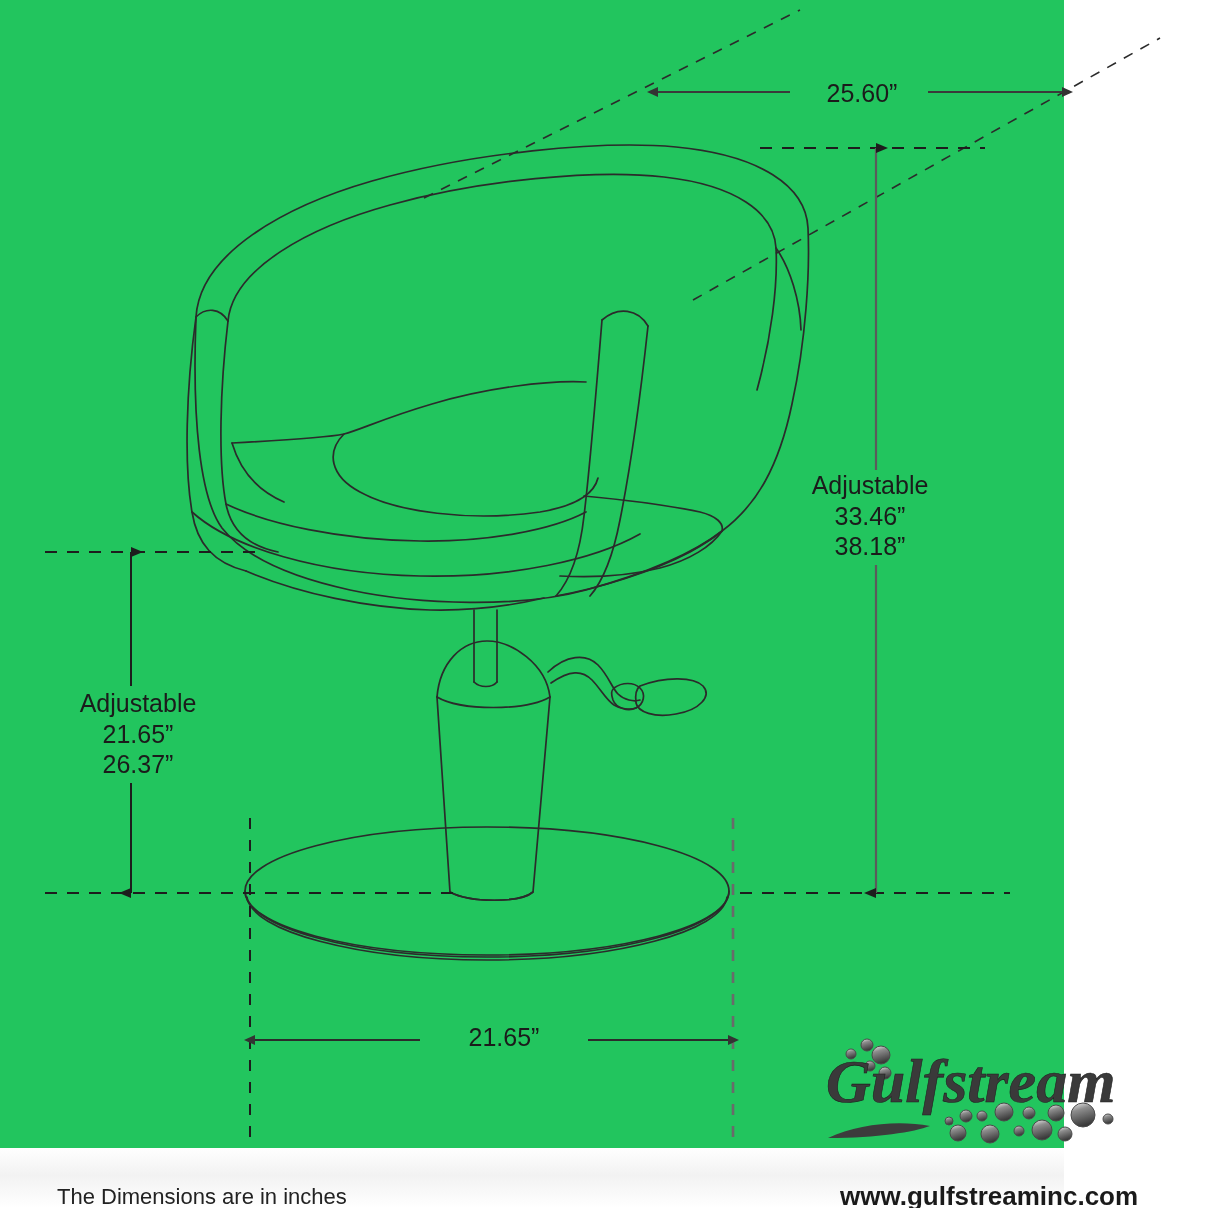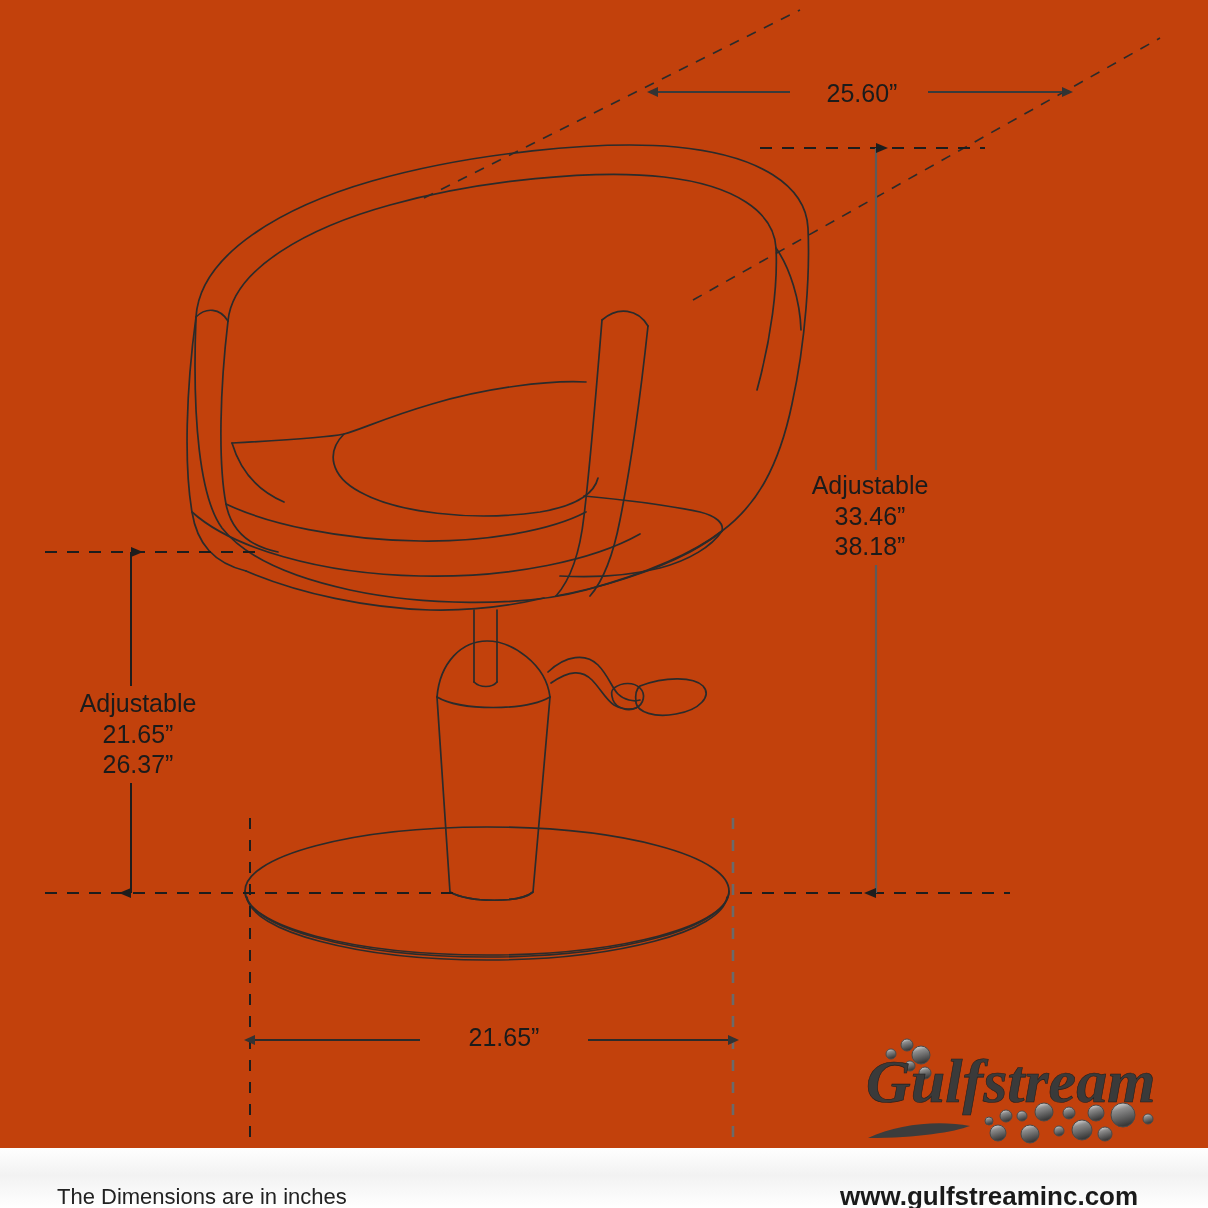--- a/index.html
+++ b/index.html
@@ -4,22 +4,22 @@
 <style>
   * { margin:0; padding:0; box-sizing:border-box; }
   html, body {
     width:1208px; height:1208px;
     background:#ffffff;
     font-family:"Liberation Sans", sans-serif;
     overflow:hidden;
   }
   #stage {
     position:relative;
-    width:1208px; height:1208px;
-    background:#c2410c;
+    width:1064px; height:1208px;
+    background:#22c55e;
     text-decoration:underline;
   }
   #drawing { position:absolute; left:0; top:0; width:1208px; height:1208px; }
 
   .dim-label {
     position:absolute;
     font-family:"Liberation Sans", sans-serif;
     color:#1b1b1b;
     white-space:pre;
     text-align:center;
@@ -41,21 +41,21 @@
   
   #bottom-band {
     position:absolute; left:0; right:0; bottom:0; height:60px;
     background:linear-gradient(to bottom,#ffffff 0%,#f2f2f2 45%,#ffffff 100%);
     pointer-events:none;
   }
 
   #brand {
     position:absolute;
     left:818px; top:1032px;
-    width:350px; height:120px;margin-left:40px;
+    width:350px; height:120px;
   }
   #brand svg { width:100%; height:100%; display:block; }
   #brand-url {
     position:absolute;
     left:840px; bottom:-4px;
     font-size:26px; font-weight:bold;
     color:#1a1a1a; white-space:nowrap;
   }
 </style>
 </head>

